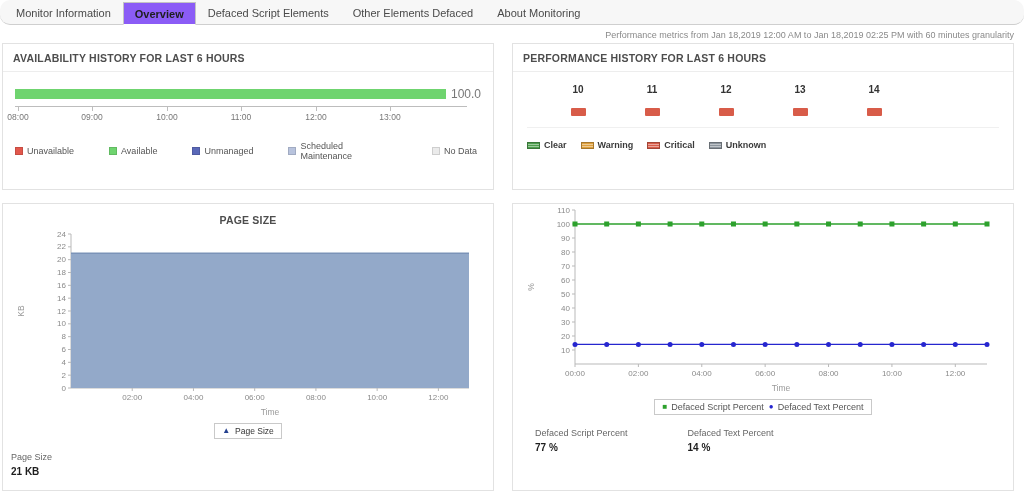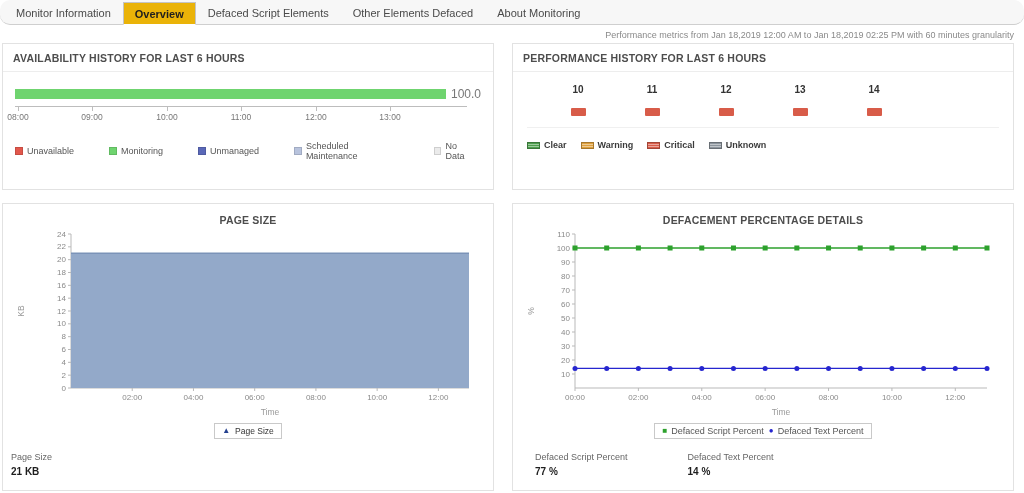--- a/index.html
+++ b/index.html
@@ -17,21 +17,21 @@
     border-bottom:1px solid #cfcfcf;
     height:25px; padding-left:4px;border-radius:10px;
   }
   .tab {
     font-size:11px; color:#4a4a4a;
     padding:5px 11px 4px; cursor:pointer;
     border:1px solid transparent;
     white-space:nowrap;
   }
   .tab.active {
-    background:#eab308; color:#1e1e1e; font-weight:bold;
+    background:#8b5cf6; color:#1e1e1e; font-weight:bold;
     border:1px solid #c4c4c4; border-bottom:1px solid #fff;
     margin-bottom:-1px;
   }
   
   .meta {
     text-align:right; font-size:9px; color:#8a8a8a;
     padding:5px 10px 3px;
   }
   
   .grid {
@@ -136,21 +136,21 @@
         <span class="tl p4">12:00</span>
         <span class="tl p5">13:00</span>
       </div>
       <div class="avail-legend">
         <span class="lg-item">
           <span class="lg-chip" style="background-color: rgb(226, 87, 76);"></span>
           <span>Unavailable</span>
         </span>
         <span class="lg-item">
           <span class="lg-chip" style="background-color: rgb(111, 212, 111);"></span>
-          <span>Monitoring</span>
+          <span>Available</span>
         </span>
         <span class="lg-item">
           <span class="lg-chip" style="background-color: rgb(90, 104, 184);"></span>
           <span>Unmanaged</span>
         </span>
         <span class="lg-item">
           <span class="lg-chip" style="background-color: rgb(184, 195, 221);"></span>
           <span>Scheduled Maintenance</span>
         </span>
         <span class="lg-item">
@@ -262,21 +262,20 @@
     </div>
     <div class="summary-row">
       <div>
         <div class="s-label">Page Size</div>
         <div class="s-value">21 KB</div>
       </div>
     </div>
   </section>
 
   <section class="panel panel-right">
-    <h2 class="chart-title">DEFACEMENT PERCENTAGE DETAILS</h2>
     <svg class="chart" width="480" height="190">
         <line x1="52" y1="6" x2="52" y2="160" stroke="#b9b9b9"></line>
         <line x1="52" y1="160" x2="464" y2="160" stroke="#b9b9b9"></line>
         <line x1="49" y1="146" x2="52" y2="146" stroke="#b9b9b9"></line>
         <text x="47" y="148.5" text-anchor="end" font-size="8" fill="#8a8a8a">10</text>
         <line x1="49" y1="132" x2="52" y2="132" stroke="#b9b9b9"></line>
         <text x="47" y="134.5" text-anchor="end" font-size="8" fill="#8a8a8a">20</text>
         <line x1="49" y1="118" x2="52" y2="118" stroke="#b9b9b9"></line>
         <text x="47" y="120.5" text-anchor="end" font-size="8" fill="#8a8a8a">30</text>
         <line x1="49" y1="104" x2="52" y2="104" stroke="#b9b9b9"></line>

